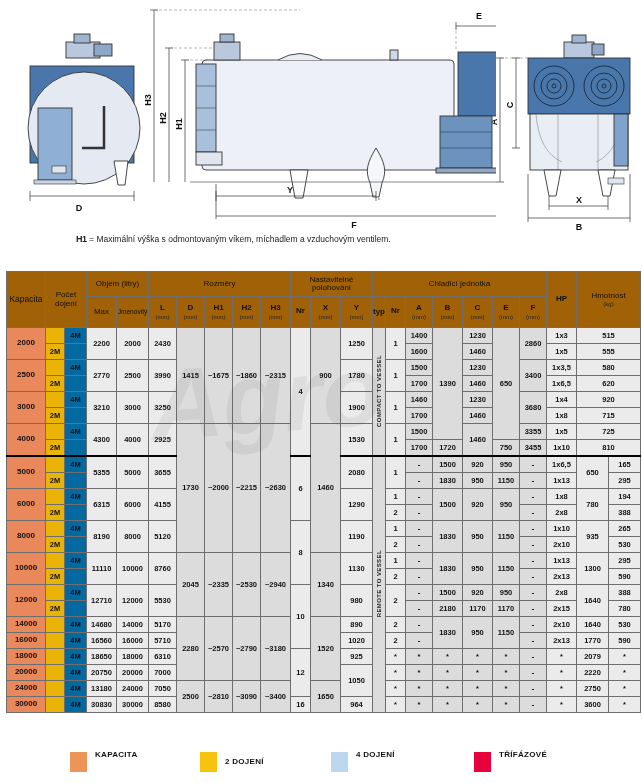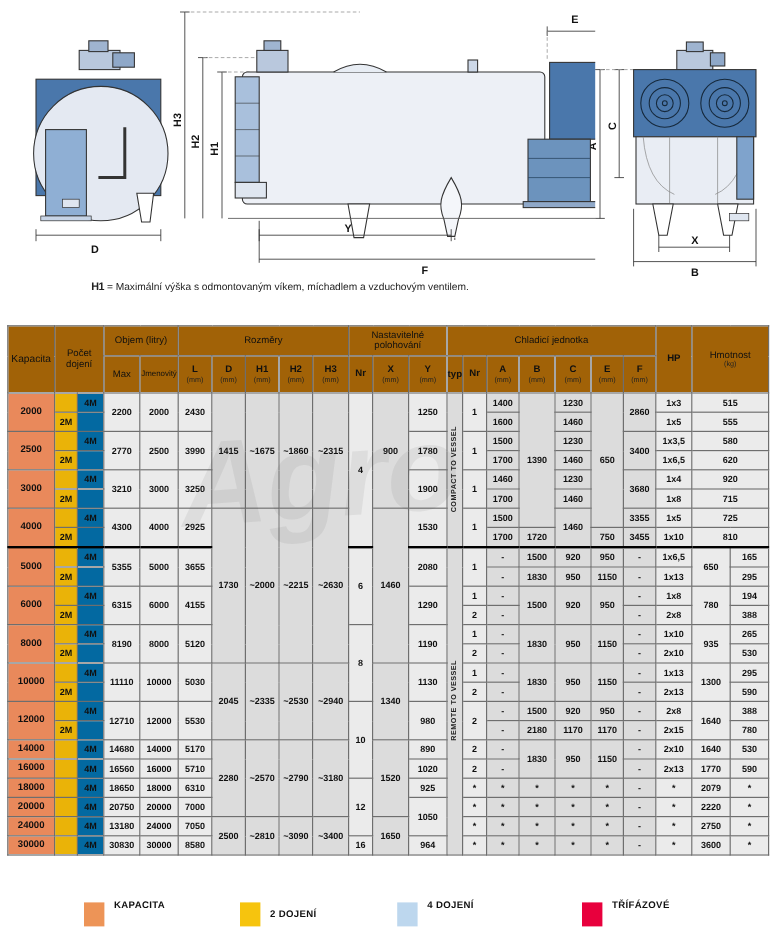--- a/index.html
+++ b/index.html
@@ -41,21 +41,21 @@
       font-size:100px;font-style:italic;font-weight:bold;color:rgba(60,60,60,0.08);
       transform:rotate(-4deg);}
   
   .legend{position:absolute;left:0;top:748px;width:642px;height:32px;}
   .leg{position:absolute;top:0;display:flex;align-items:flex-start;gap:8px;}
   .leg .sq{width:17px;height:20px;display:inline-block;margin-top:4px;}
   .leg .lbl{font-size:8px;font-weight:bold;letter-spacing:.3px;margin-top:2px;}
   .leg:nth-child(1){left:70px;}
   .leg:nth-child(2){left:200px;align-items:center;}
   .leg:nth-child(3){left:331px;}
-  .leg:nth-child(4){left:485px;}
+  .leg:nth-child(4){left:474px;}
 </style>
 </head>
 <body>
 
 <svg width="140" height="190" style="left:8px;top:28px" viewBox="0 0 140 190">
   <g stroke-width="0.9">
     <rect x="22" y="38" width="104" height="97" fill="#4a77ab" stroke="#333"></rect>
     <circle cx="76" cy="100" r="56" fill="#e4e9f2" stroke="#333"></circle>
     <rect x="58" y="14" width="34" height="16" fill="#b9c8dd" stroke="#333"></rect>
     <rect x="66" y="6" width="16" height="9" fill="#9fb4d0" stroke="#333"></rect>
@@ -485,21 +485,21 @@
         <td class="md">-</td>
         <td>2x10</td>
         <td>530</td>
       </tr>
       <tr>
         <td rowspan="2" class="kap">10000</td>
         <td class="y2"></td>
         <td class="b4">4M</td>
         <td rowspan="2">11110</td>
         <td rowspan="2">10000</td>
-        <td rowspan="2">5030</td>
+        <td rowspan="2">8760</td>
         <td rowspan="4" class="md">2045</td>
         <td rowspan="4" class="md">~2335</td>
         <td rowspan="4" class="md">~2530</td>
         <td rowspan="4" class="md">~2940</td>
         <td rowspan="4" class="md">1340</td>
         <td rowspan="2">1130</td>
         <td>1</td>
         <td class="md">-</td>
         <td rowspan="2" class="md">1830</td>
         <td rowspan="2" class="md">950</td>

